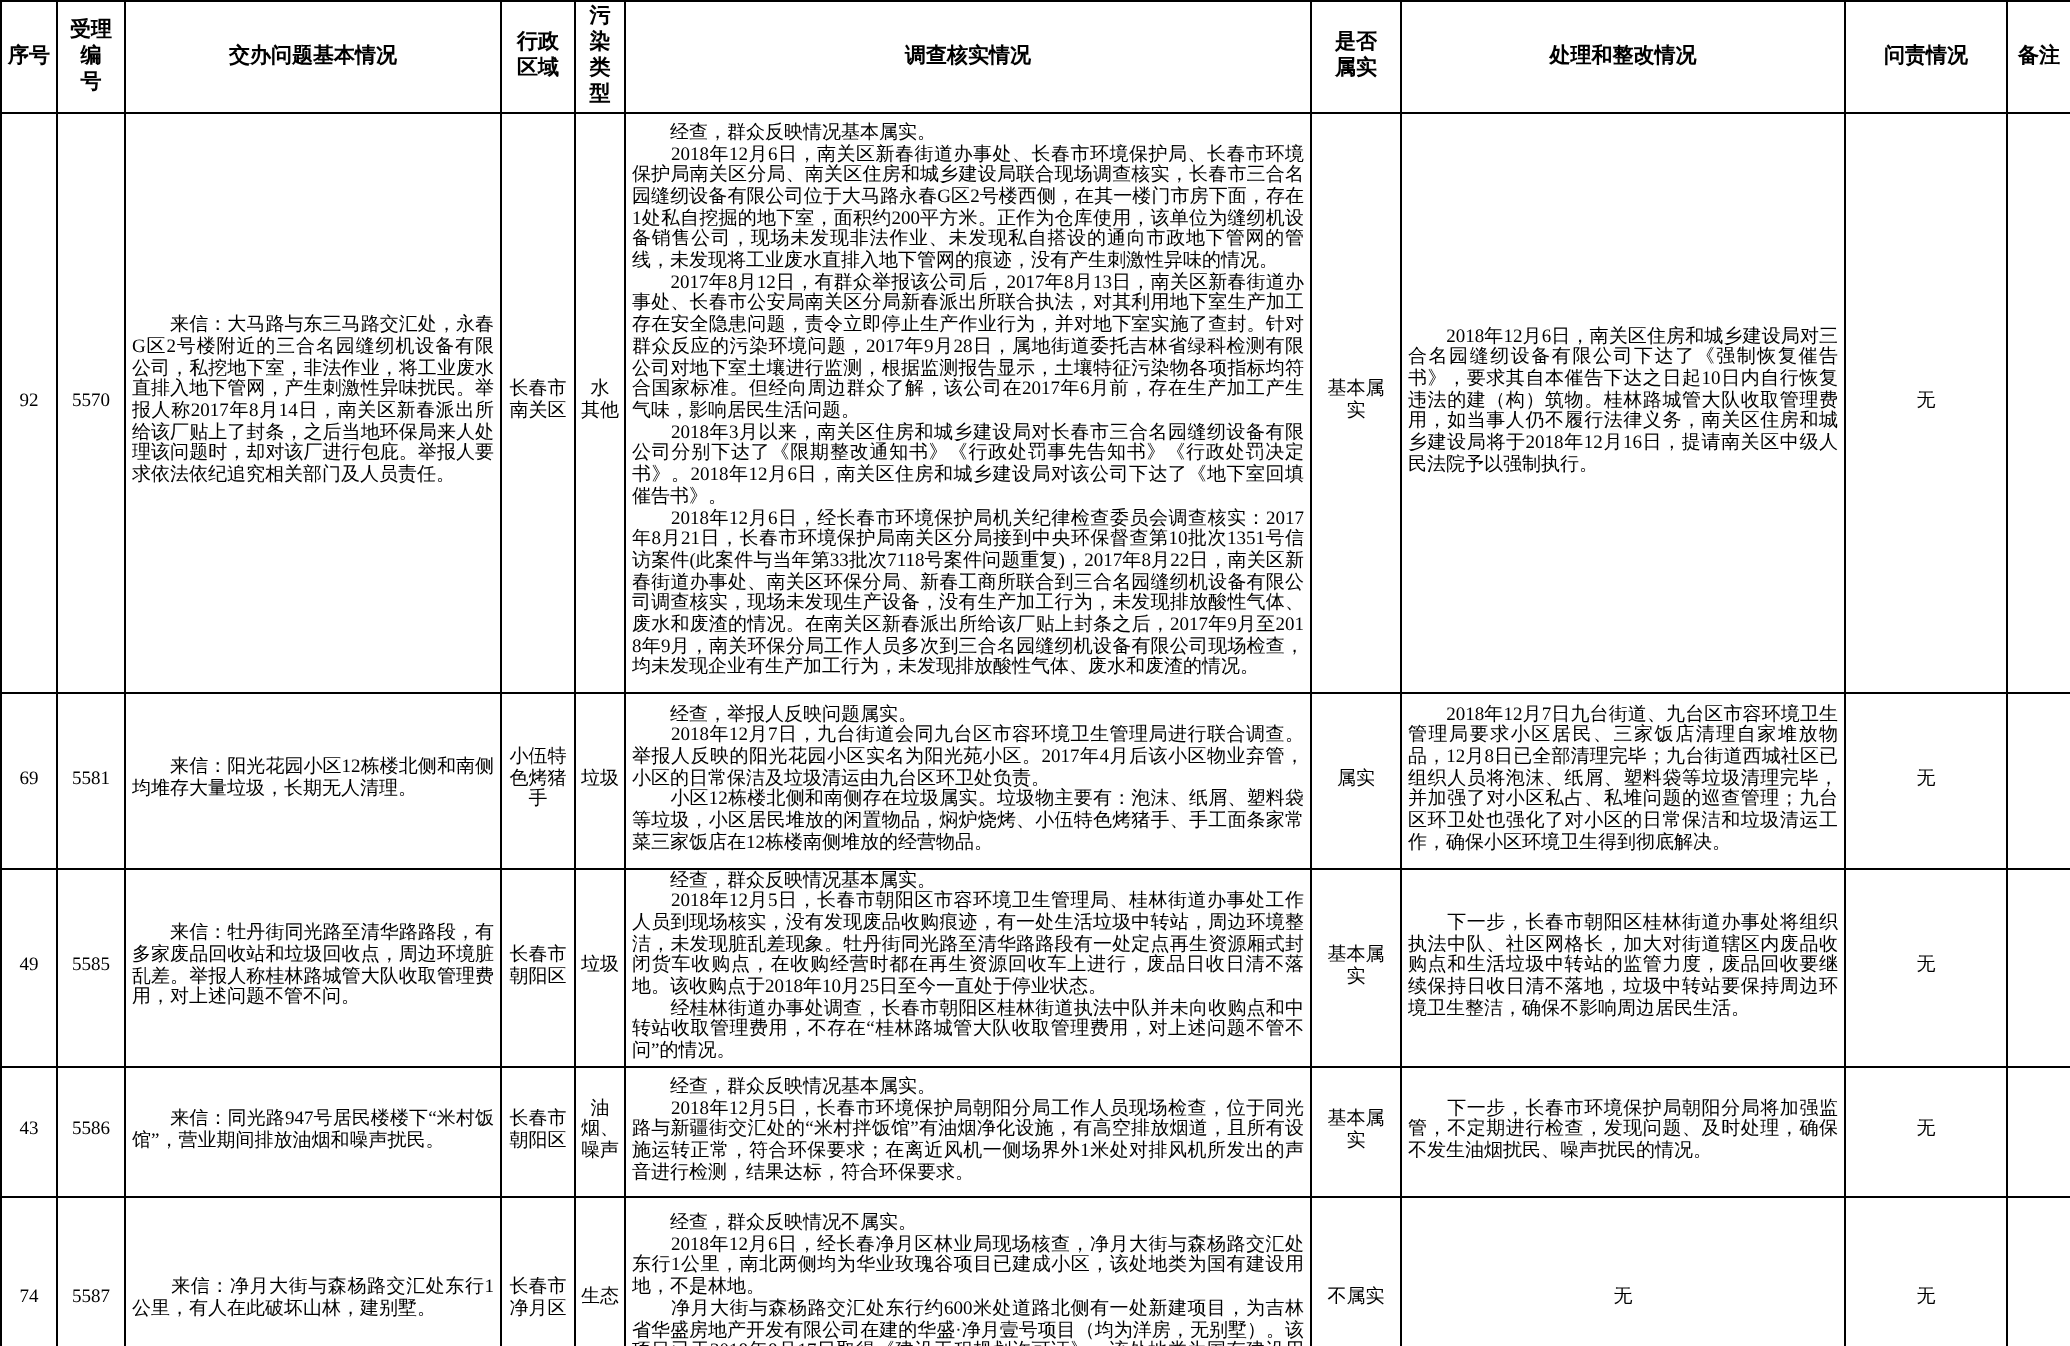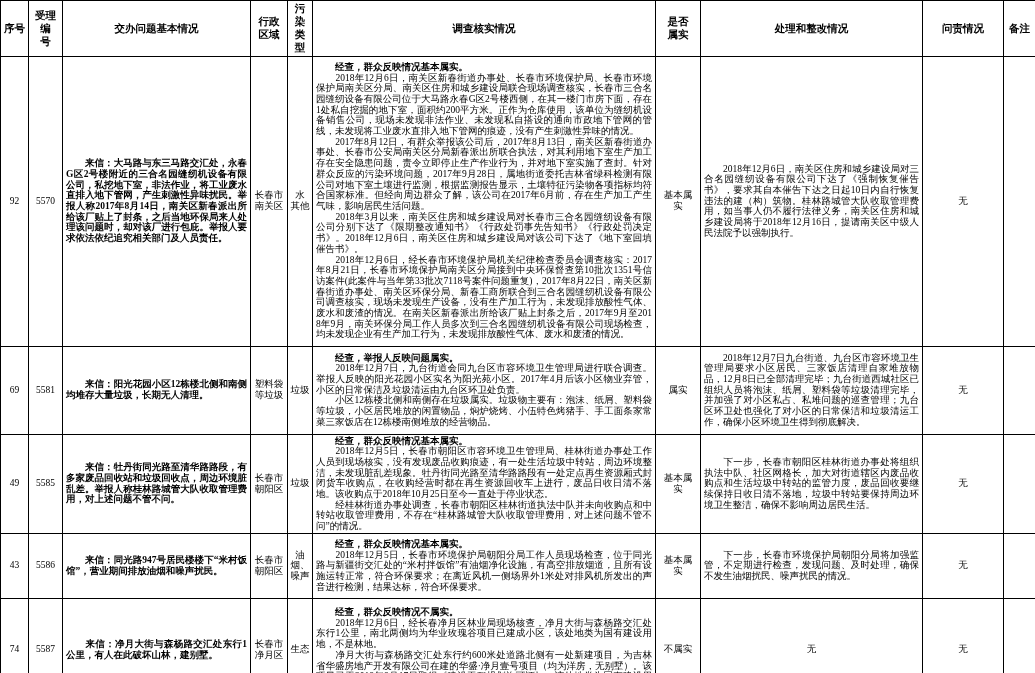--- a/index.html
+++ b/index.html
@@ -3,24 +3,24 @@
 <meta charset="utf-8">
 <style>
   html,body{margin:0;padding:0;background:#fff;}
   body{width:1035px;height:673px;color:#000;font-family:"Liberation Serif","DejaVu Serif",serif;}
   table{border-collapse:collapse;table-layout:fixed;width:1035px;height:673px;}
   th,td{border:1px solid #000;overflow:hidden;vertical-align:middle;box-sizing:border-box;}
   th{font-size:10.5px;font-weight:bold;text-align:center;padding:1px 2px;line-height:1.25;white-space:pre-line;}
   td{font-size:9.5px;line-height:10.7px;padding:1px 3px;}
   .c{text-align:center;white-space:pre-line;}
   .j{text-align:justify;white-space:pre-line;word-break:break-all;}
-  .bold{font-weight:bold;}
+  .bold{font-weight:normal;}
   .pt{padding:1px 2px;}
   .istrue{padding:1px 5px;}
-  .summary{font-weight:bold;text-align:justify;white-space:pre-line;word-break:break-all;}
+  .summary{font-weight:normal;text-align:justify;white-space:pre-line;word-break:break-all;}
   .detail{text-align:justify;white-space:pre-line;word-break:break-all;}
 </style>
 </head>
 <body>
 
 <table>
   <colgroup>
     <col style="width:28px">
       <col style="width:34px">
       <col style="width:188px">
@@ -67,21 +67,21 @@
       </td>
       <td class="c istrue">基本属实</td>
       <td class="j">　　2018年12月6日，南关区住房和城乡建设局对三合名园缝纫设备有限公司下达了《强制恢复催告书》，要求其自本催告下达之日起10日内自行恢复违法的建（构）筑物。桂林路城管大队收取管理费用，如当事人仍不履行法律义务，南关区住房和城乡建设局将于2018年12月16日，提请南关区中级人民法院予以强制执行。</td>
       <td class="c">无</td>
       <td class="c"></td>
     </tr>
     <tr style="height:88px">
       <td class="c">69</td>
       <td class="c">5581</td>
       <td class="j bold">　　来信：阳光花园小区12栋楼北侧和南侧均堆存大量垃圾，长期无人清理。</td>
-      <td class="c">塑料袋等垃圾</td>
+      <td class="c">小伍特色烤猪手</td>
       <td class="c pt">垃圾</td>
       <td>
         <div class="summary">　　经查，举报人反映问题属实。</div>
         <div class="detail">　　2018年12月7日，九台街道会同九台区市容环境卫生管理局进行联合调查。举报人反映的阳光花园小区实名为阳光苑小区。2017年4月后该小区物业弃管，小区的日常保洁及垃圾清运由九台区环卫处负责。
 　　小区12栋楼北侧和南侧存在垃圾属实。垃圾物主要有：泡沫、纸屑、塑料袋等垃圾，小区居民堆放的闲置物品，焖炉烧烤、小伍特色烤猪手、手工面条家常菜三家饭店在12栋楼南侧堆放的经营物品。</div>
       </td>
       <td class="c istrue">属实</td>
       <td class="j">　　2018年12月7日九台街道、九台区市容环境卫生管理局要求小区居民、三家饭店清理自家堆放物品，12月8日已全部清理完毕；九台街道西城社区已组织人员将泡沫、纸屑、塑料袋等垃圾清理完毕，并加强了对小区私占、私堆问题的巡查管理；九台区环卫处也强化了对小区的日常保洁和垃圾清运工作，确保小区环境卫生得到彻底解决。</td>
       <td class="c">无</td>
       <td class="c"></td>

